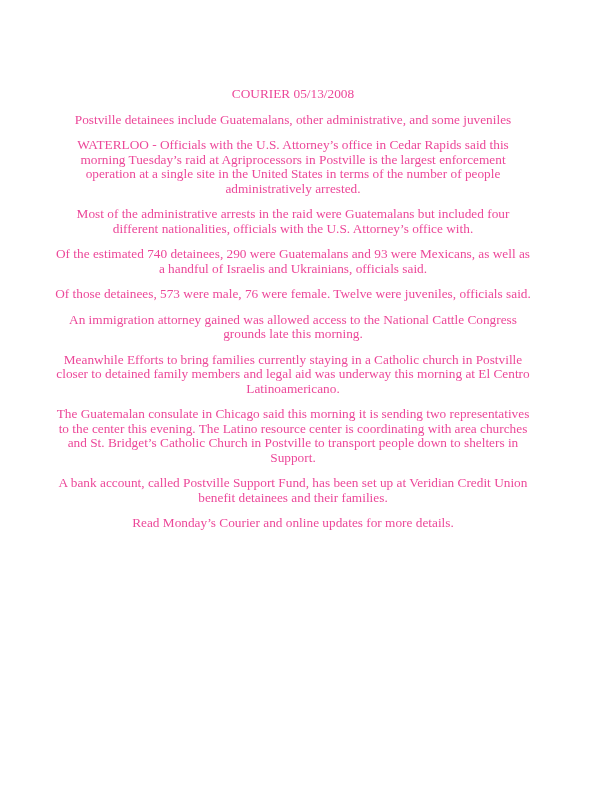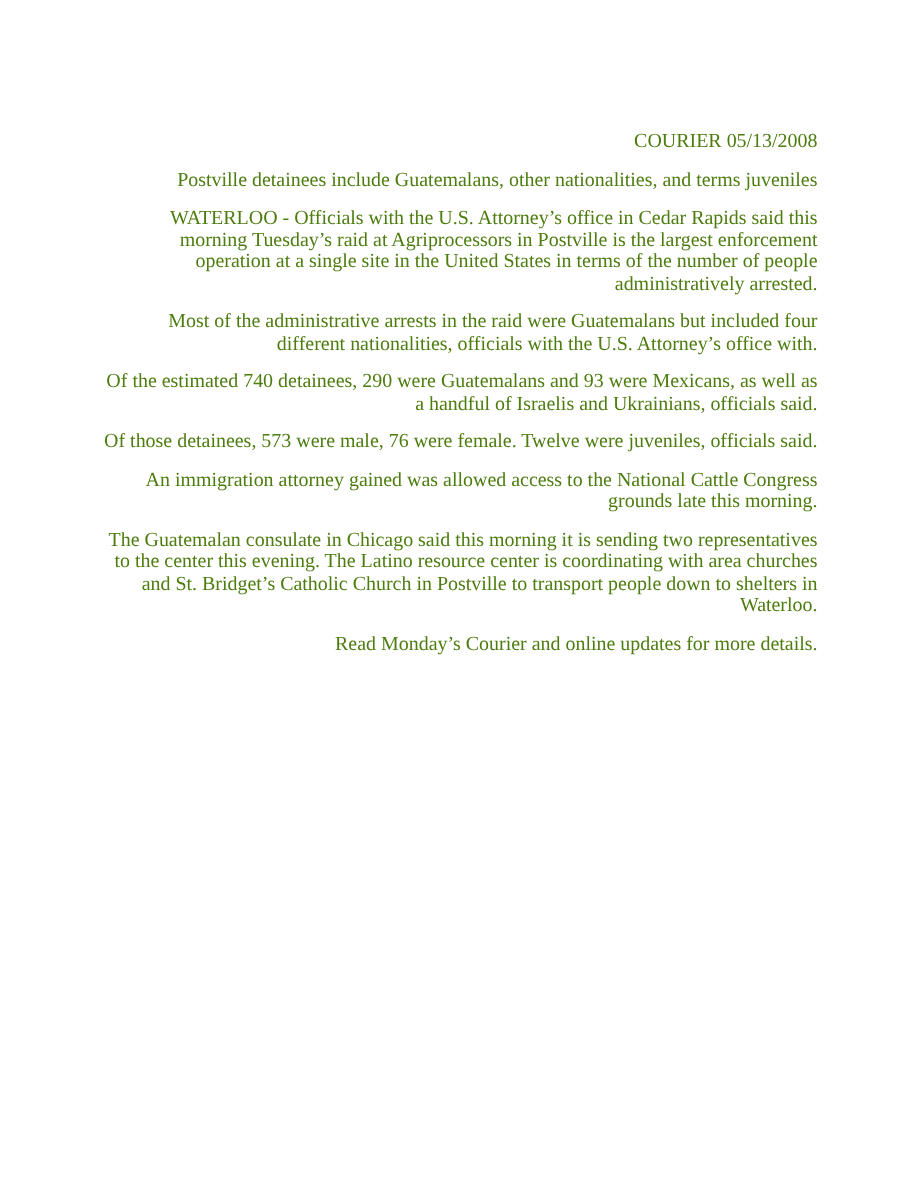--- a/index.html
+++ b/index.html
@@ -14,41 +14,43 @@
   }
   .page {
     position: relative;
     width: 612px;
     height: 792px;
     background: #ffffff;
     overflow: hidden;
   }
   .content {
     position: absolute;
-    left: 69px;
+    left: 55px;
     top: 87px;
     width: 476px;
     font-size: 13.3px;
     line-height: 14.5px;
-    color: #4d7c0f;
-    text-align: right;
+    color: #ec4899;
+    text-align: center;
   }
   .content p {
     margin: 0 0 11px 0;
     padding: 0;
   }
 </style>
 </head>
 <body>
 
 <div class="page">
   <div class="content">
     <p>COURIER 05/13/2008</p>
-    <p>Postville detainees include Guatemalans, other nationalities, and terms juveniles</p>
+    <p>Postville detainees include Guatemalans, other administrative, and some juveniles</p>
     <p>WATERLOO - Officials with the U.S. Attorney’s office in Cedar Rapids said this morning Tuesday’s raid at Agriprocessors in Postville is the largest enforcement operation at a single site in the United States in terms of the number of people administratively arrested.</p>
     <p>Most of the administrative arrests in the raid were Guatemalans but included four different nationalities, officials with the U.S. Attorney’s office with.</p>
     <p>Of the estimated 740 detainees, 290 were Guatemalans and 93 were Mexicans, as well as a handful of Israelis and Ukrainians, officials said.</p>
     <p>Of those detainees, 573 were male, 76 were female. Twelve were juveniles, officials said.</p>
     <p>An immigration attorney gained was allowed access to the National Cattle Congress grounds late this morning.</p>
-    <p>The Guatemalan consulate in Chicago said this morning it is sending two representatives to the center this evening. The Latino resource center is coordinating with area churches and St. Bridget’s Catholic Church in Postville to transport people down to shelters in Waterloo.</p>
+    <p>Meanwhile Efforts to bring families currently staying in a Catholic church in Postville closer to detained family members and legal aid was underway this morning at El Centro Latinoamericano.</p>
+    <p>The Guatemalan consulate in Chicago said this morning it is sending two representatives to the center this evening. The Latino resource center is coordinating with area churches and St. Bridget’s Catholic Church in Postville to transport people down to shelters in Support.</p>
+    <p>A bank account, called Postville Support Fund, has been set up at Veridian Credit Union benefit detainees and their families.</p>
     <p>Read Monday’s Courier and online updates for more details.</p>
   </div>
 </div>
 
 </body></html>

